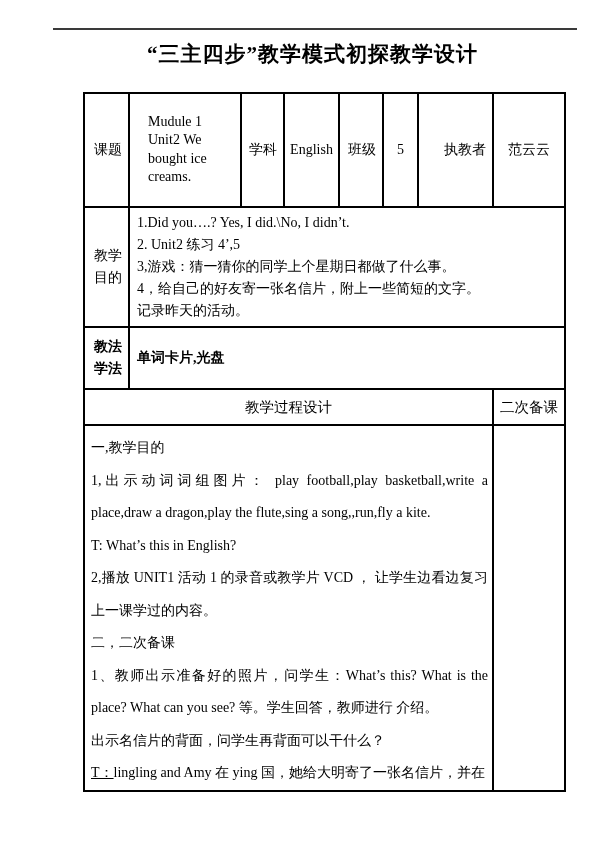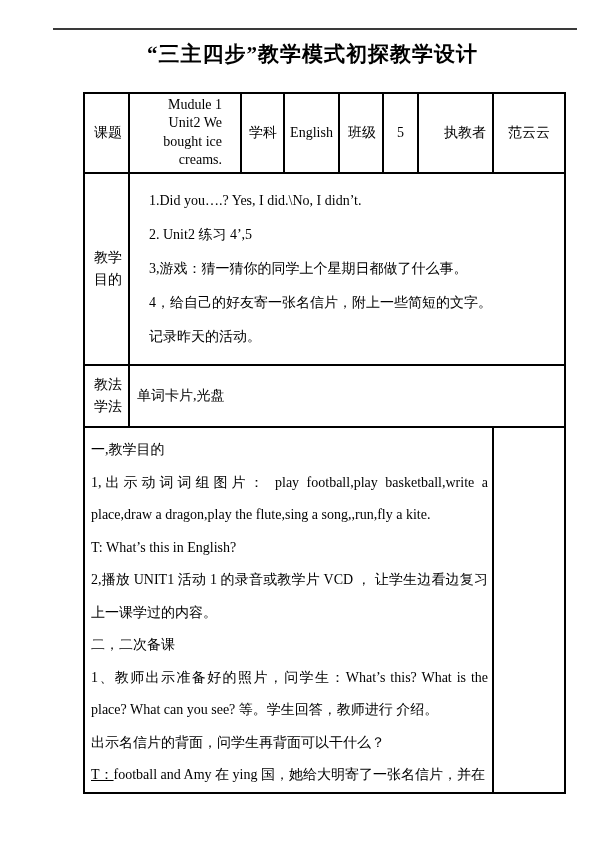--- a/index.html
+++ b/index.html
@@ -37,42 +37,42 @@
     vertical-align: middle;
   }
   td.label-cell {
     text-align: right;
     line-height: 1.6;
     padding: 2px 6px;
   }
   td.center-cell { text-align: center; padding: 2px 2px; }
   .topic-text {
     width: 74px;
-    margin: 0 auto;
-    text-align: right;
+    margin: 17px auto;
+    text-align: left;
     line-height: 1.32;
   }
   td.content-cell { padding: 4px 8px 4px 7px; line-height: 1.58; }
-  td.content-cell p { margin: 12px; }
+  td.content-cell p { margin: 0; }
   td.process-header { text-align: center; font-size: 14.5px; padding: 5px 2px; }
   td.process-content {
     vertical-align: top;
     padding: 6px 4px 0 6px;
   }
   td.process-content p {
     font-size: 14px;
     line-height: 2.32;
     text-align: justify;
     text-justify: inter-character;
   }
   .u { text-decoration: underline; }
   .row-title  { height: 76px; }
   .row-obj    { height: 110px; }
   .row-key    { height: 50px; }
-  .row-method { height: 62px; }
+  .row-method { height: 62px; font-weight: bold; }
   .row-phdr   { height: 36px; }
   .row-proc   { height: 347px; }
 </style>
 </head>
 <body>
 
 <div class="header-rule"></div>
 
 <div class="doc-title">“三主四步”教学模式初探教学设计</div>
 
@@ -112,28 +112,32 @@
       <p>记录昨天的活动。</p>
     </td>
   </tr>
 
 
   <tr class="row-method">
     <td class="label-cell">教法学法</td>
     <td class="content-cell" colspan="7">单词卡片,光盘</td>
   </tr>
 
+  <tr class="row-phdr">
+    <td class="process-header" colspan="7">教学过程设计</td>
+    <td class="process-header">二次备课</td>
+  </tr>
 
   <tr class="row-proc">
     <td class="process-content" colspan="7">
       <p>一,教学目的</p>
       <p>1,出示动词词组图片： play football,play basketball,write a place,draw a dragon,play the flute,sing a song,,run,fly a kite.</p>
       <p>T: What’s this in English?</p>
       <p>2,播放 UNIT1 活动 1 的录音或教学片 VCD ， 让学生边看边复习上一课学过的内容。</p>
       <p>二，二次备课</p>
       <p>1、教师出示准备好的照片，问学生：What’s this? What is the place? What can you see? 等。学生回答，教师进行 介绍。</p>
       <p>出示名信片的背面，问学生再背面可以干什么？</p>
-      <p><span class="u">T：</span><span>football and Amy 在 ying 国，她给大明寄了一张名信片，并在</span></p>
+      <p><span class="u">T：</span><span>lingling and Amy 在 ying 国，她给大明寄了一张名信片，并在</span></p>
     </td>
     <td></td>
   </tr>
 </tbody>
   </table>
 
 </body></html>

